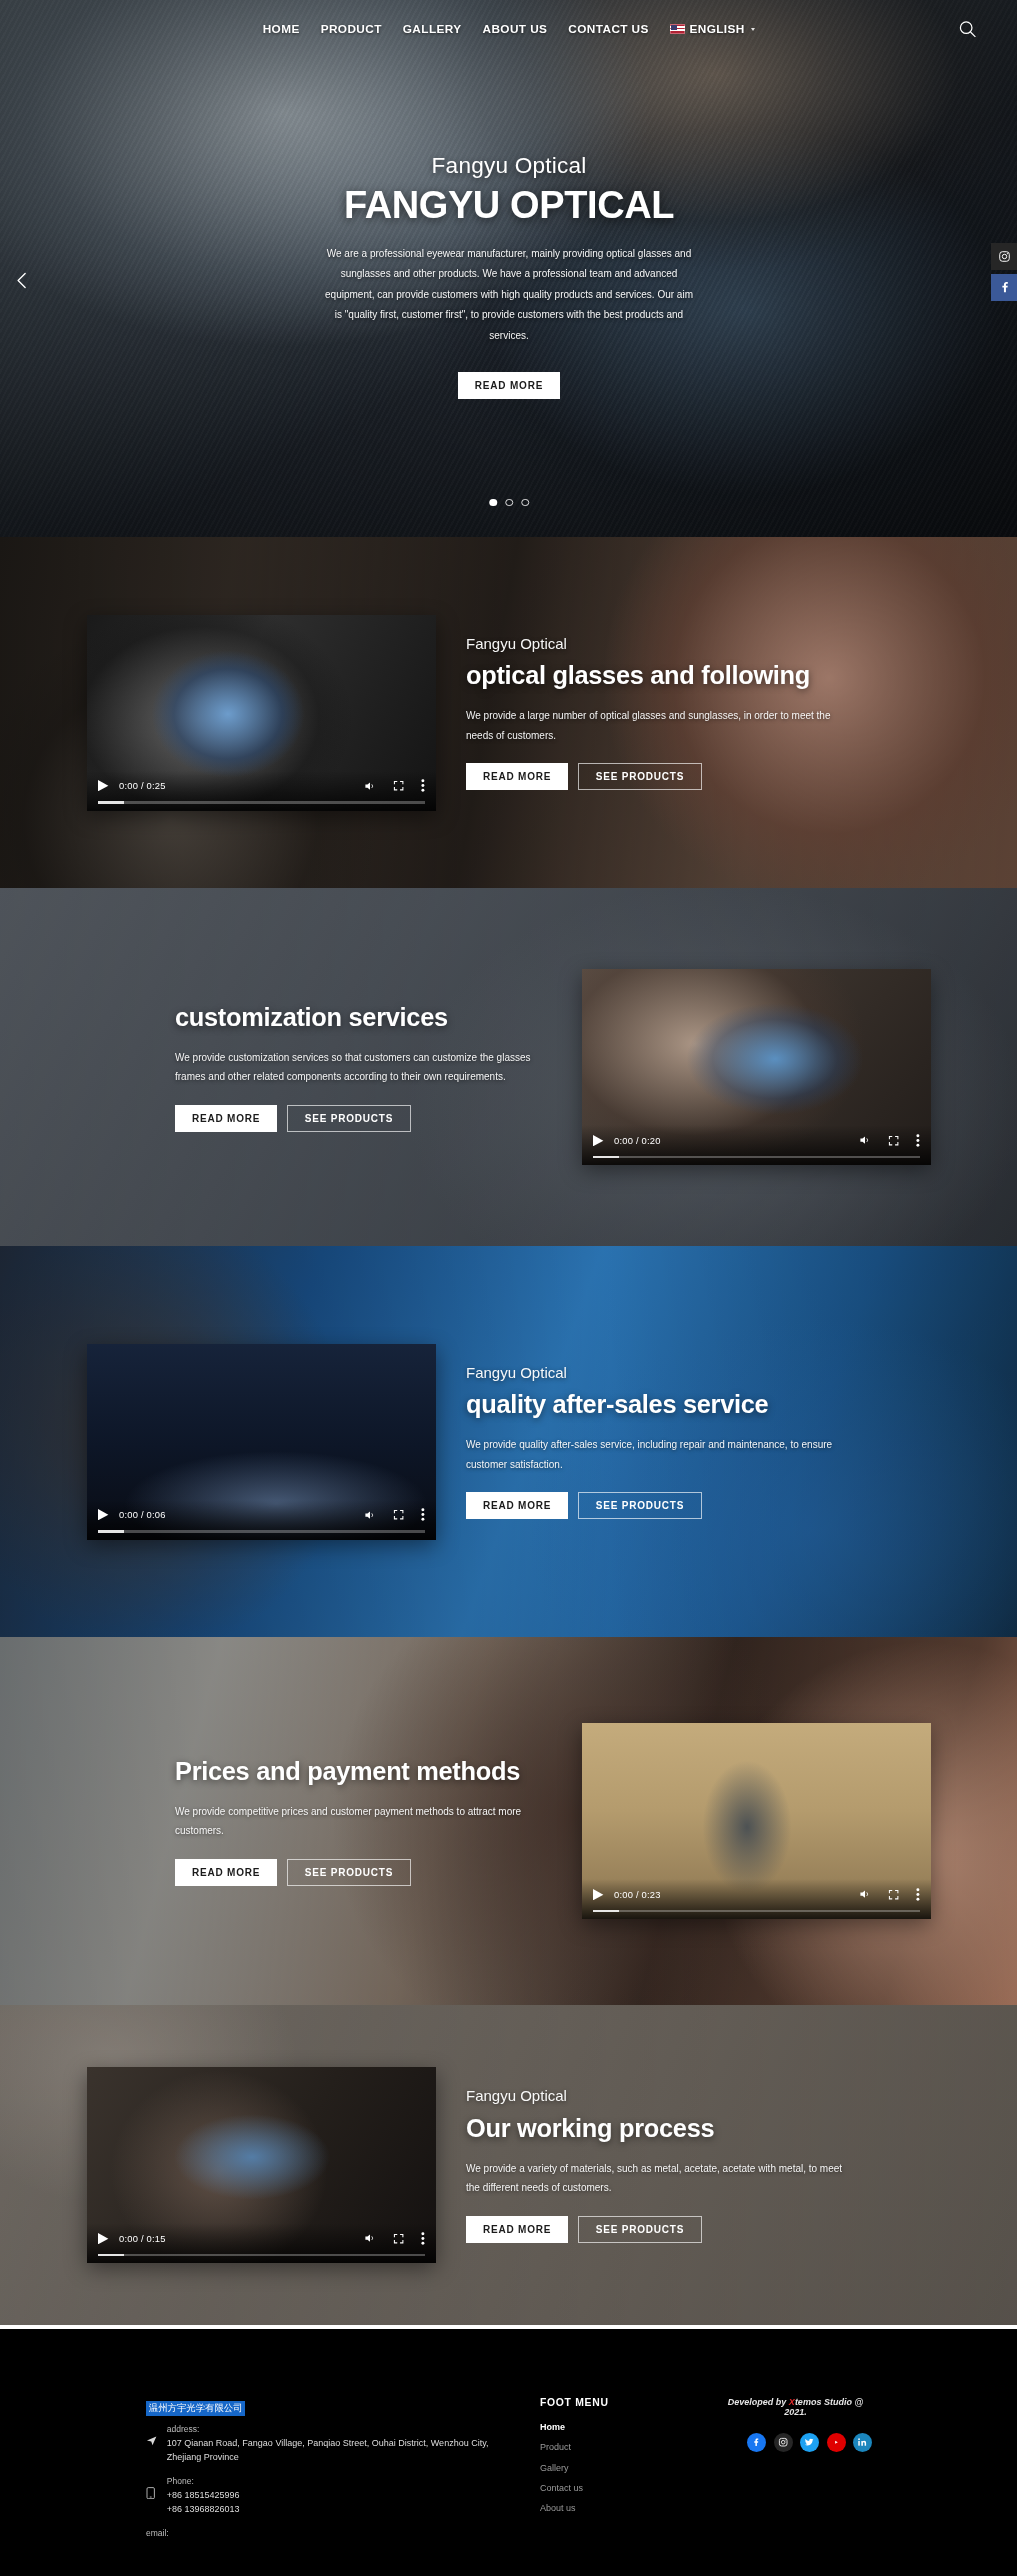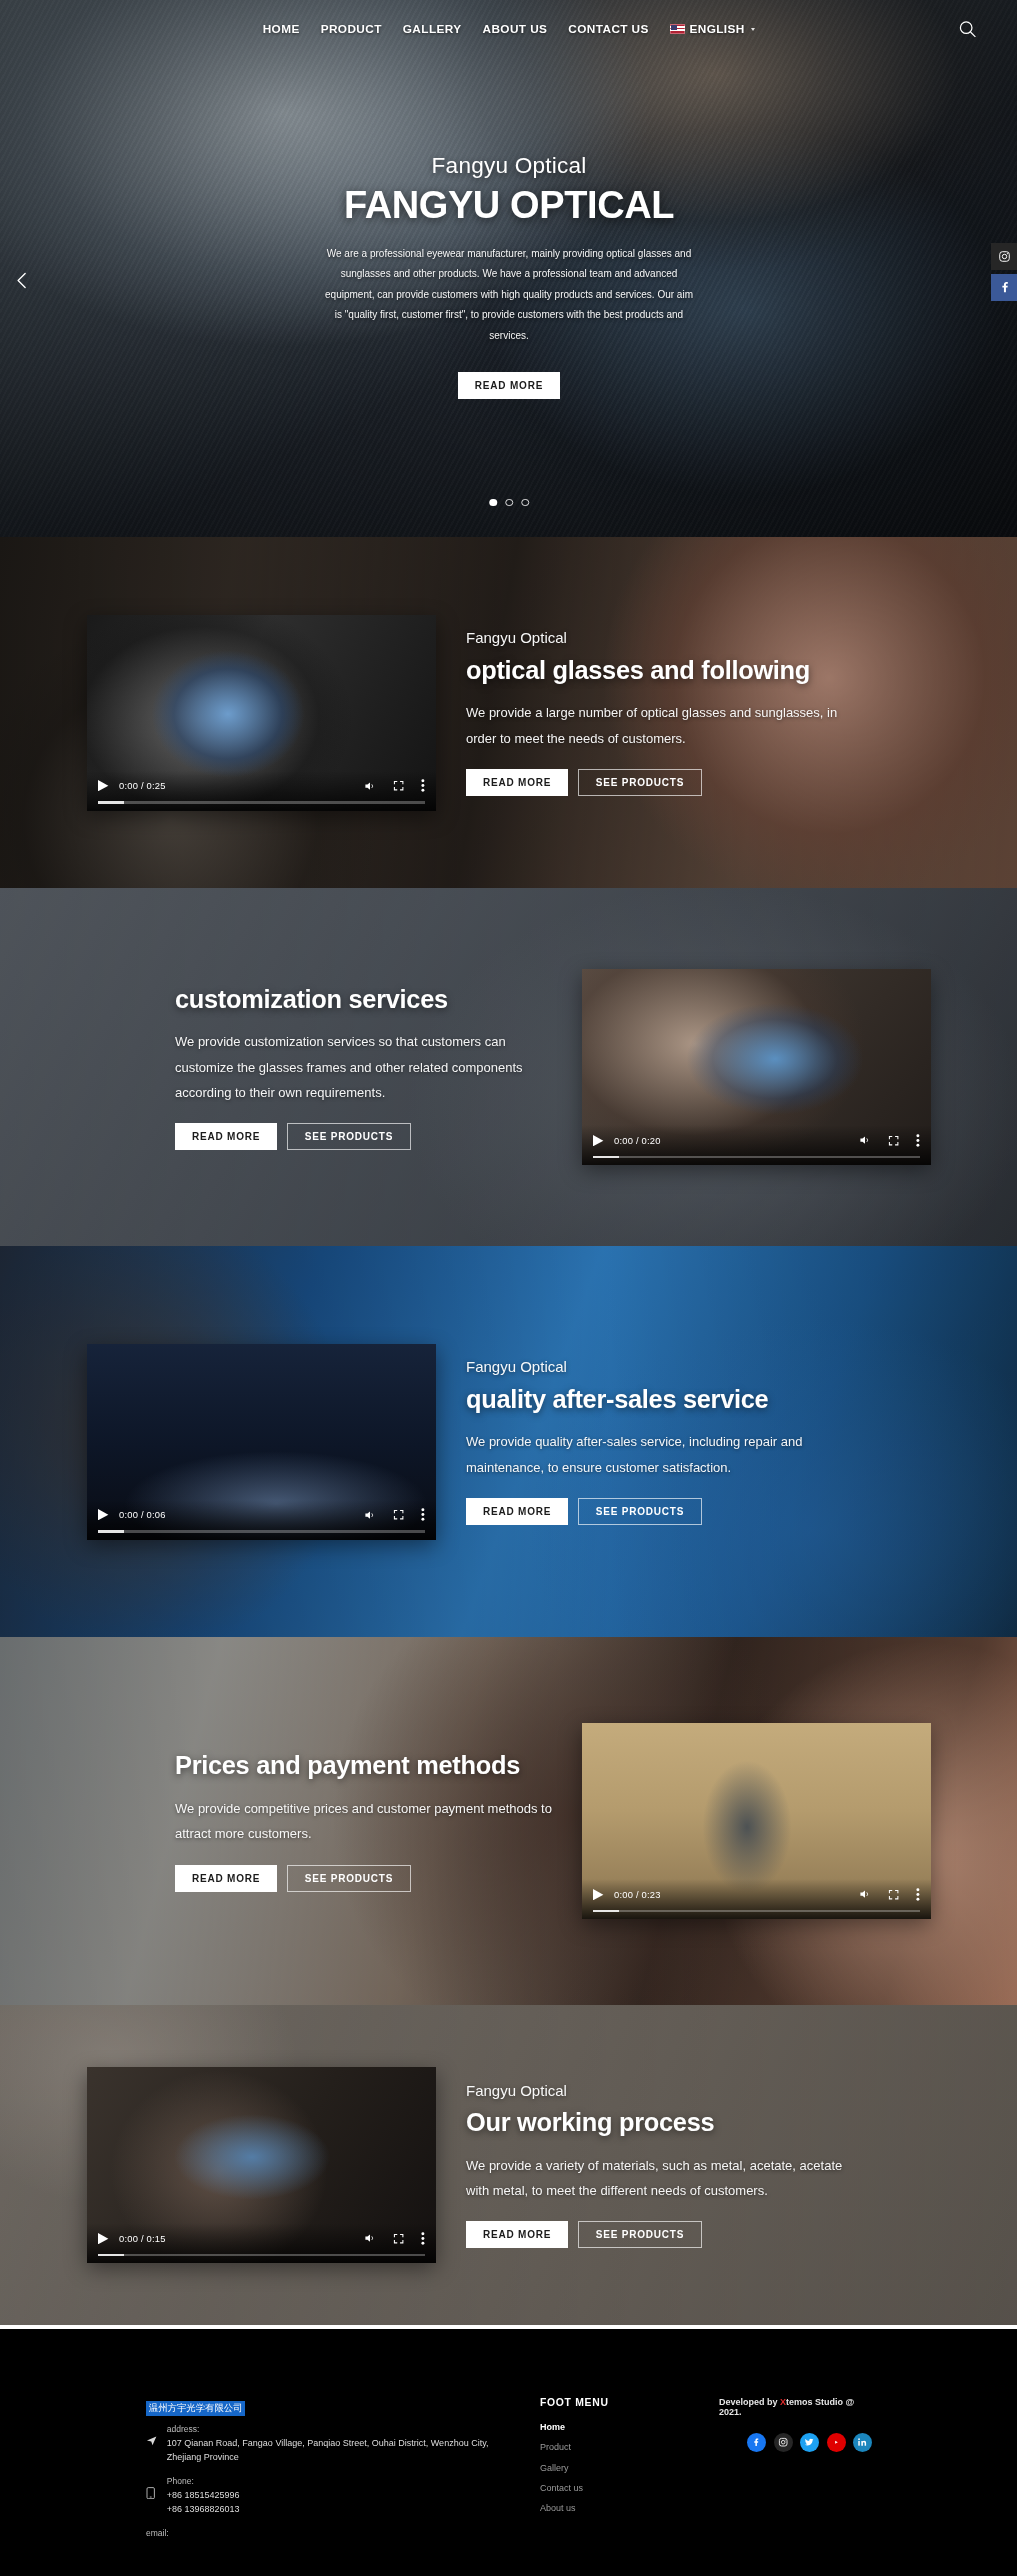--- a/index.html
+++ b/index.html
@@ -127,21 +127,21 @@
 
   .eyebrow {
     color: rgba(255,255,255,.96); font-size: 15px; font-weight: 400;
     margin-bottom: 8.5px; text-shadow: 0 0.9px 4.7px rgba(0,0,0,.5);
   }
   .sec-title {
     color: #fff; font-size: 25.4px; font-weight: 800; line-height: 1.25;
     letter-spacing: -0.3px; margin-bottom: 14px; text-shadow: 0 1.9px 7.5px rgba(0,0,0,.5);
   }
   .sec-para {
-    color: rgba(255,255,255,.95); font-size: 13px; line-height: 1.95;
+    color: rgba(255,255,255,.95); font-size: 10px; line-height: 1.95;
     margin-bottom: 18px; text-shadow: 0 0.9px 3.8px rgba(0,0,0,.55);
   }
   .btn-row { display: flex; gap: 9.4px; }
 
   
   .video {
     position: relative; width: 349px; height: 196px; overflow: hidden;
     box-shadow: 0 5.7px 21px rgba(0,0,0,.45); background: #b91c1c;
   }
   .video-poster { position: absolute; inset: 0; }
@@ -178,22 +178,22 @@
   .f-val { color: #dedede; font-size: 9px; line-height: 1.6; }
   .f-head {
     color: #fff; font-size: 10.4px; font-weight: 700; letter-spacing: 0.7px;
     text-transform: uppercase; margin-bottom: 14px;
   }
   .f-menu-item {
     color: #9a9a9a; font-size: 9px; margin-bottom: 10.4px; cursor: pointer;
   }
   .f-menu-item.active { color: #fff; font-weight: 700; }
   .f-dev {
-    color: #e6e6e6; font-size: 9px; font-weight: 700;
-    text-align: left; margin-bottom: 16px;
+    color: #e6e6e6; font-size: 9px; font-style: italic; font-weight: 700;
+    text-align: center; margin-bottom: 16px;
   }
   .f-dev .x { color: #e02b2b; }
   .socials { display: flex; gap: 7.5px; justify-content: flex-end; }
   .soc {
     width: 19px; height: 19px; border-radius: 50%; cursor: pointer;
     display: flex; align-items: center; justify-content: center;
   }
   .svgico { display: block; }
 </style>
 </head>

